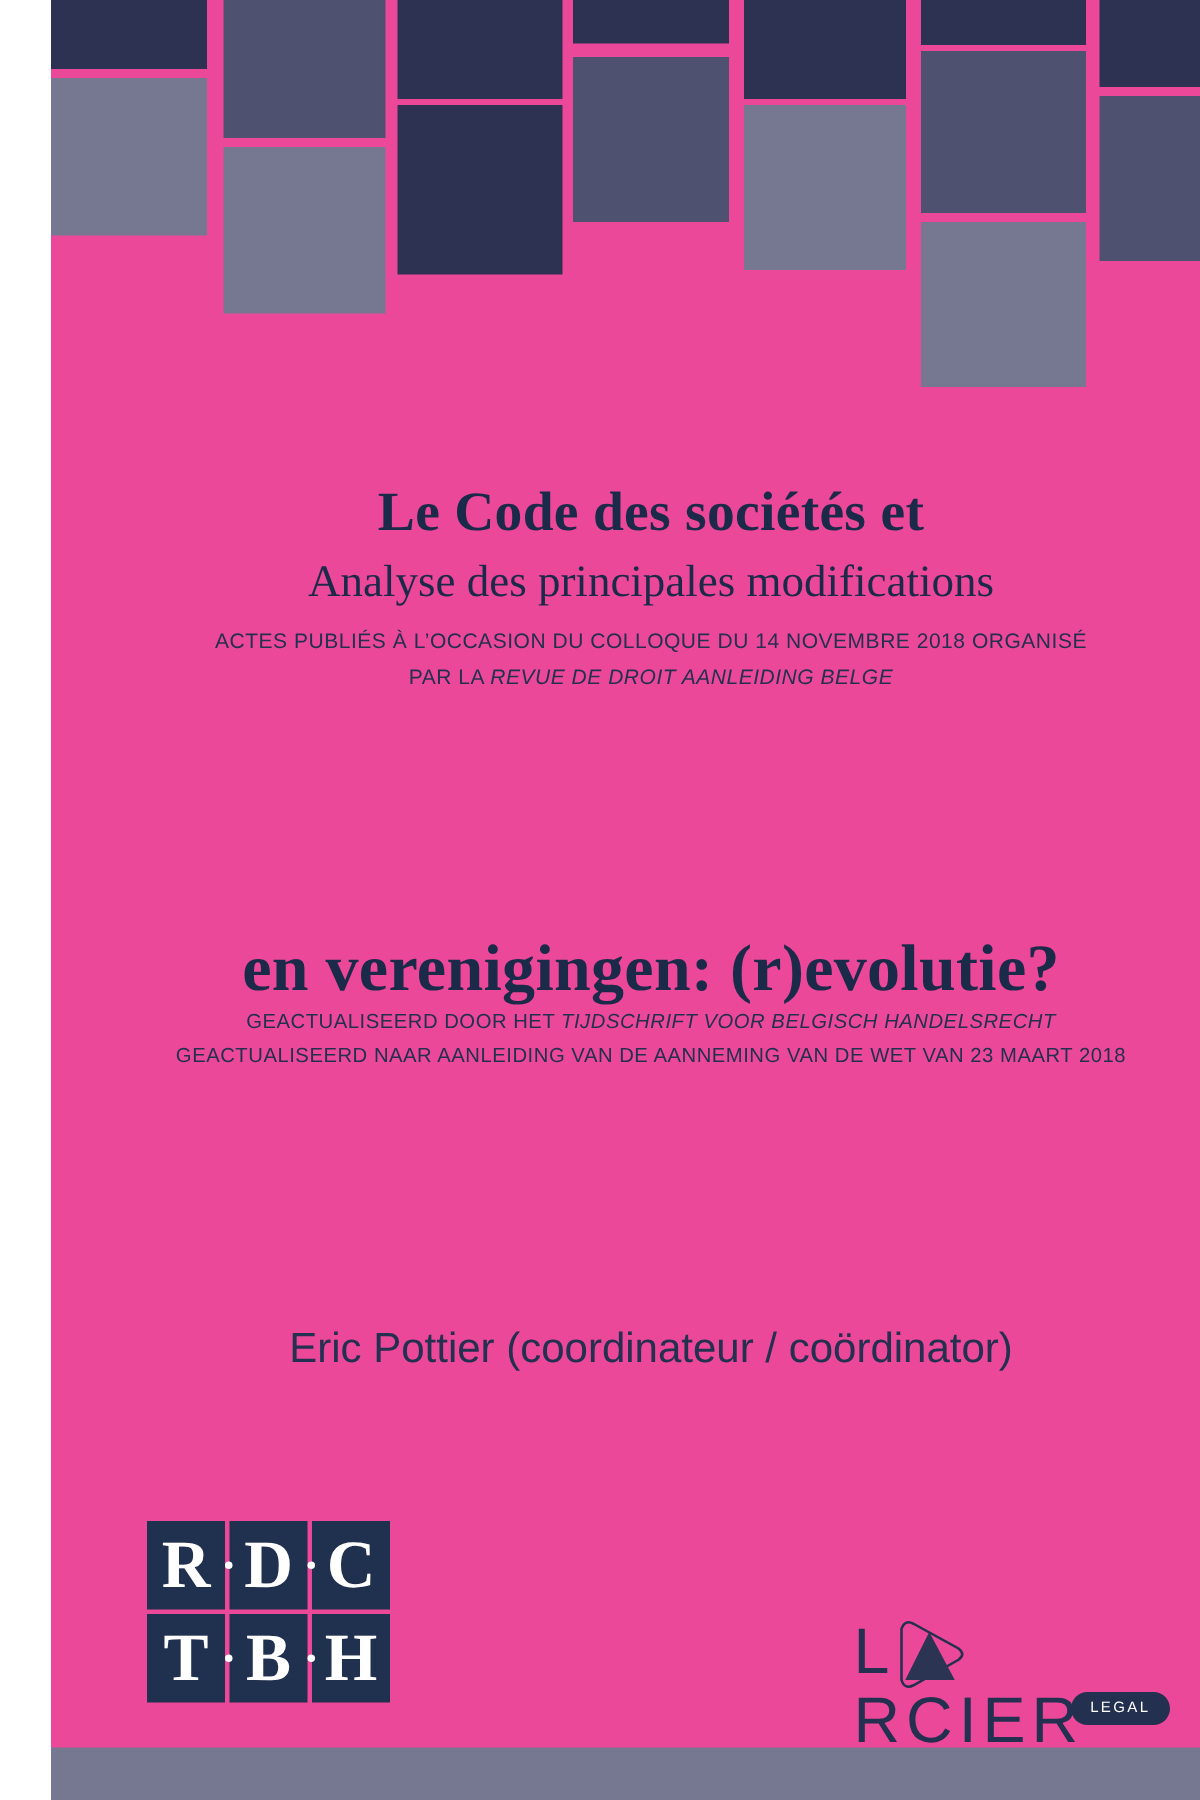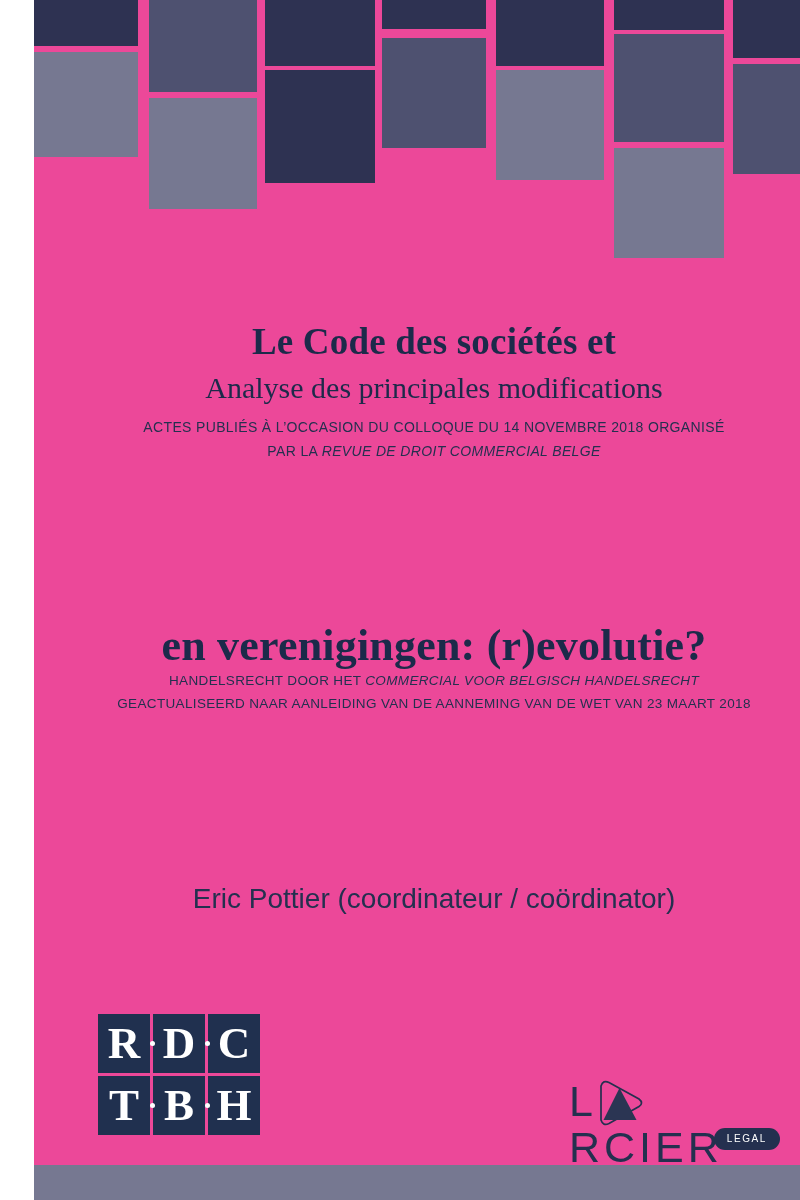--- a/index.html
+++ b/index.html
@@ -158,26 +158,26 @@
       <div class="blk" style="left: 580px; top: 34px; width: 110px; height: 108px; background: rgb(78, 81, 112);"></div>
       <div class="blk" style="left: 580px; top: 148px; width: 110px; height: 110px; background: rgb(118, 120, 145);"></div>
       <div class="blk" style="left: 699px; top: -12px; width: 101px; height: 70px; background: rgb(46, 50, 82);"></div>
       <div class="blk" style="left: 699px; top: 64px; width: 101px; height: 110px; background: rgb(78, 81, 112);"></div>
     </div>
 
   <div class="title-block" style="top:318px;">
     <div class="t-main" style="font-size:37px; line-height:48px;">Le Code des sociétés et</div>
     <div class="t-sub" style="font-size:30px; line-height:40px; margin-top:2px;">Analyse des principales modifications</div>
     <div class="caps" style="font-size:14px; line-height:24px; margin-top:7px;">ACTES PUBLIÉS À L’OCCASION DU COLLOQUE DU 14 NOVEMBRE 2018 ORGANISÉ</div>
-    <div class="caps" style="font-size:14px; line-height:24px;"><span>PAR LA </span><em>REVUE DE DROIT COMMERCIAL BELGE</em></div>
+    <div class="caps" style="font-size:14px; line-height:24px;"><span>PAR LA </span><em>REVUE DE DROIT AANLEIDING BELGE</em></div>
   </div>
 
   <div class="title-block" style="top:622px;">
     <div class="t-main" style="font-size:44px; line-height:47px;">en verenigingen: (r)evolutie?</div>
-    <div class="caps" style="font-size:13.5px; line-height:23px;"><span>HANDELSRECHT DOOR HET </span><em>COMMERCIAL VOOR BELGISCH HANDELSRECHT</em></div>
+    <div class="caps" style="font-size:13.5px; line-height:23px;"><span>GEACTUALISEERD DOOR HET </span><em>TIJDSCHRIFT VOOR BELGISCH HANDELSRECHT</em></div>
     <div class="caps" style="font-size:13.5px; line-height:23px;">GEACTUALISEERD NAAR AANLEIDING VAN DE AANNEMING VAN DE WET VAN 23 MAART 2018</div>
   </div>
 
   <div class="title-block" style="top:884px;">
     <div class="author" style="font-size:28px; line-height:30px;">Eric Pottier (coordinateur / coördinator)</div>
   </div>
 
   <div id="rdc-logo">
       <div class="rdc-tile" style="left: 0px; top: 0px; background: rgb(32, 48, 79); color: rgb(255, 255, 255);">R</div>
       <div class="rdc-tile" style="left: 55px; top: 0px; background: rgb(32, 48, 79); color: rgb(255, 255, 255);">D</div>

